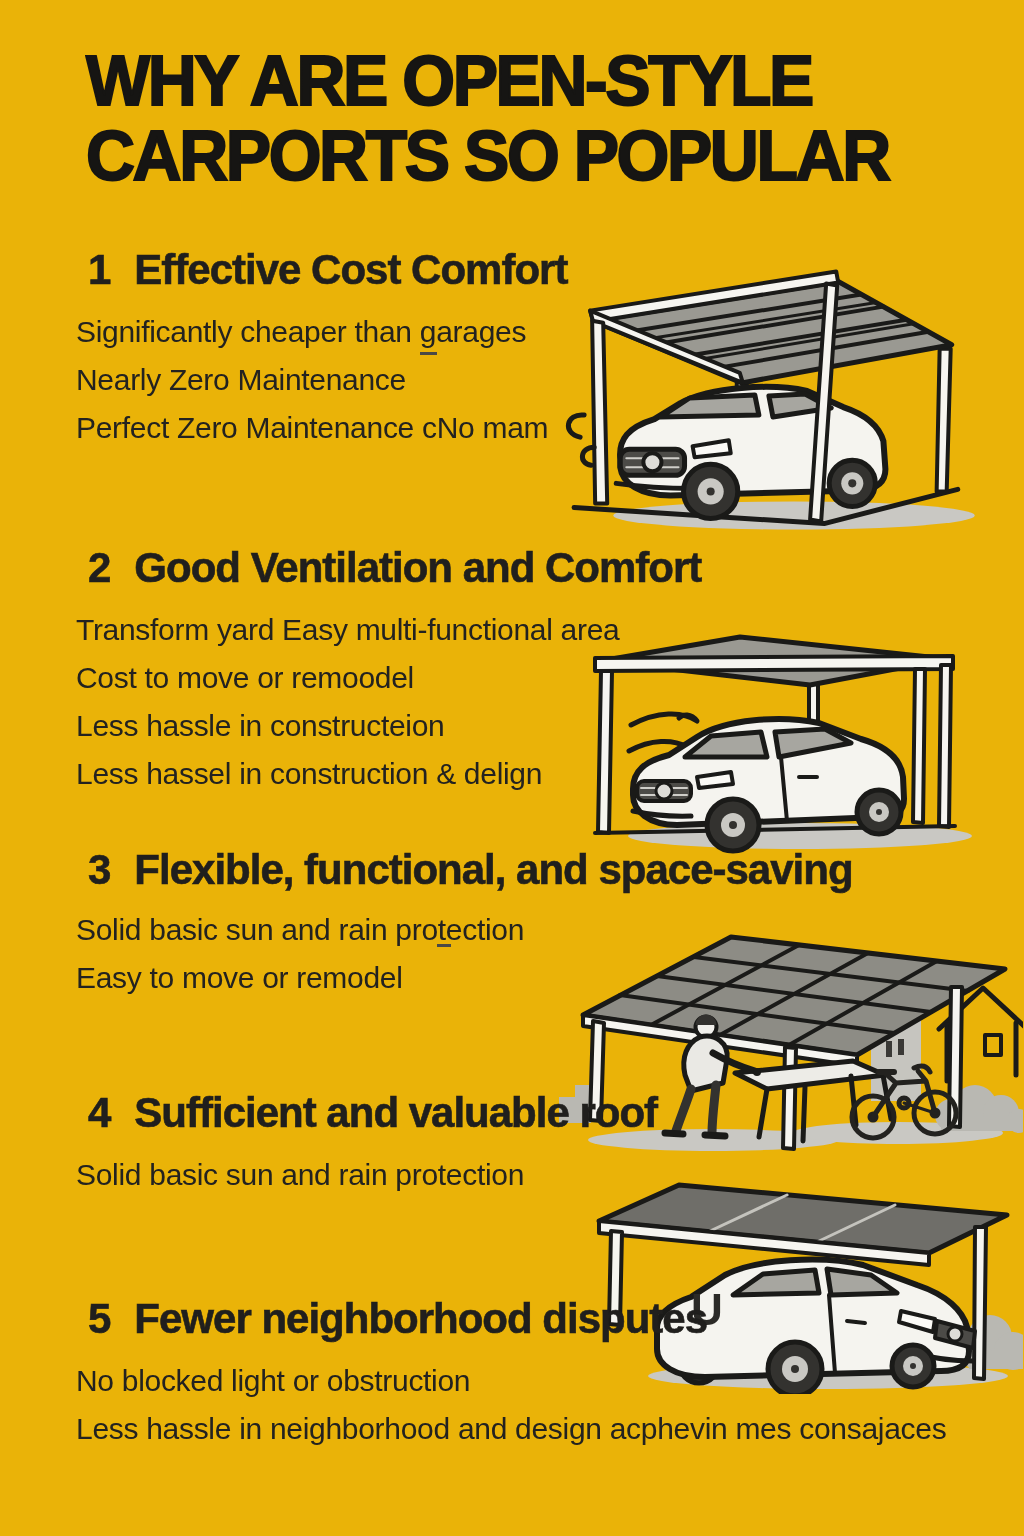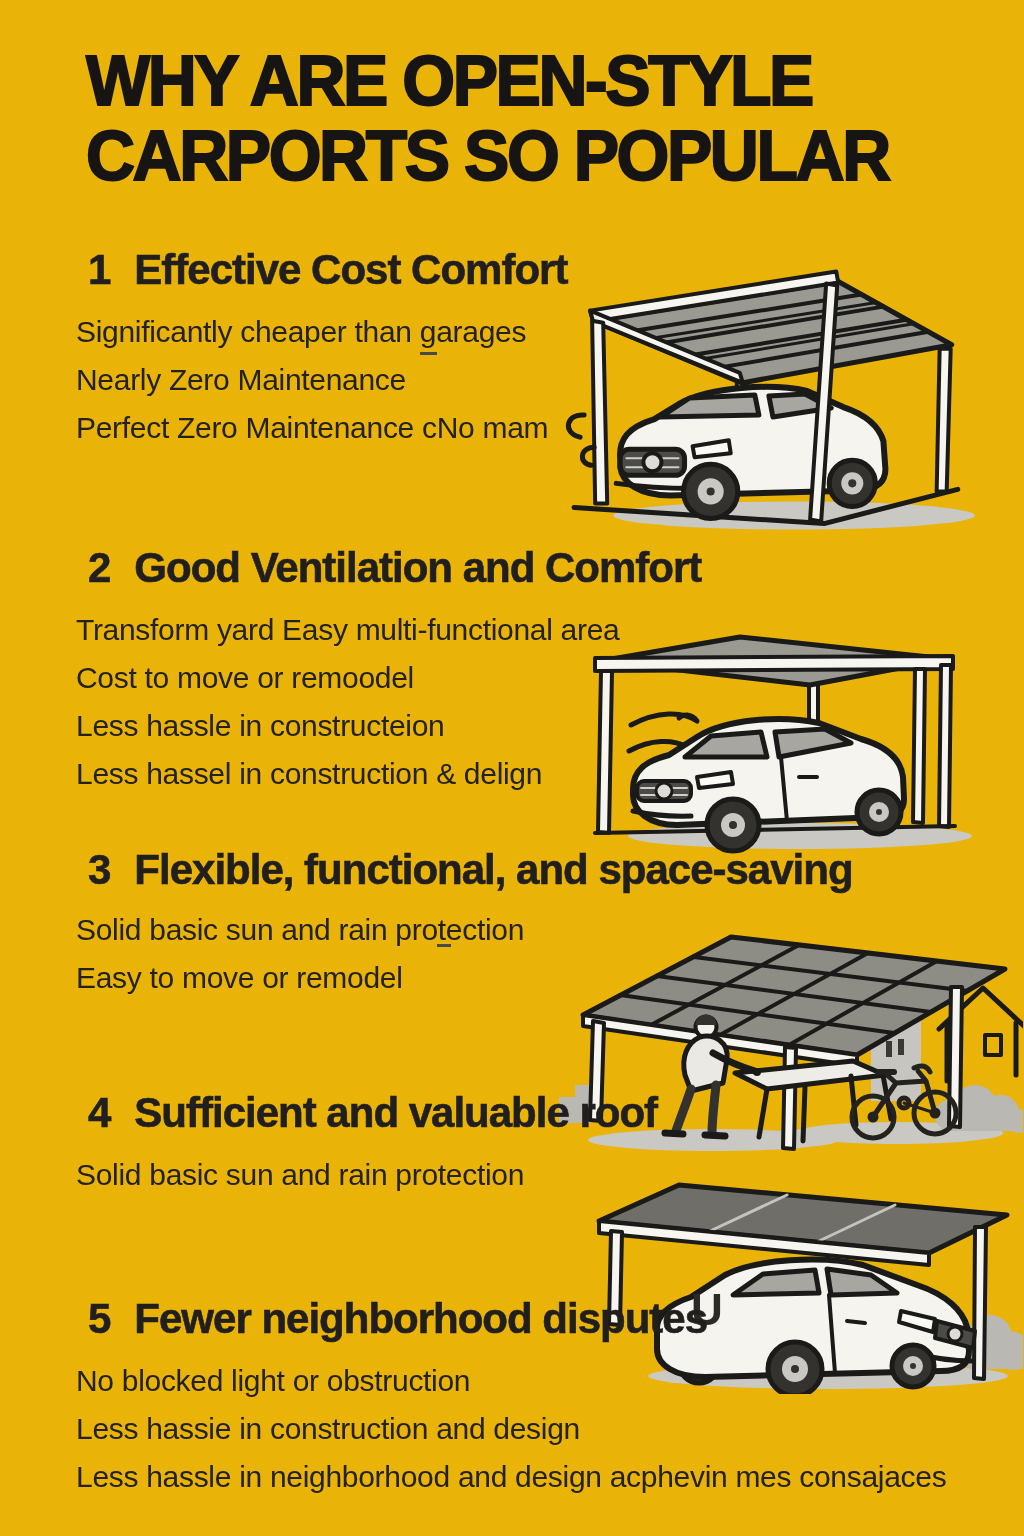--- a/index.html
+++ b/index.html
@@ -89,21 +89,20 @@
   <div class="abs body-lines b4">
     <div>Solid basic sun and rain protection</div>
   </div>
 
   <div class="abs heading h5">
     <span>5</span>
     <span>Fewer neighborhood disputes</span>
   </div>
   <div class="abs body-lines b5">
     <div>No blocked light or obstruction</div>
-    <div>Less hassie in construction and design</div>
     <div>Less hassle in neighborhood and design acphevin mes consajaces</div>
   </div>
 
   <div class="abs illo i1">
     <svg viewBox="0 0 460 280">
       <g stroke="#1a1a18" stroke-linejoin="round" stroke-linecap="round">
         <ellipse cx="235" cy="258" rx="180" ry="14" fill="#c9c8c3" stroke="none"></ellipse>
         <path d="M 16 250 L 265 266 L 398 232" fill="none" stroke-width="5"></path>
         <g fill="#f6f5f0" stroke-width="4">
           <polygon points="178,120 188,120 188,192 178,192"></polygon>

